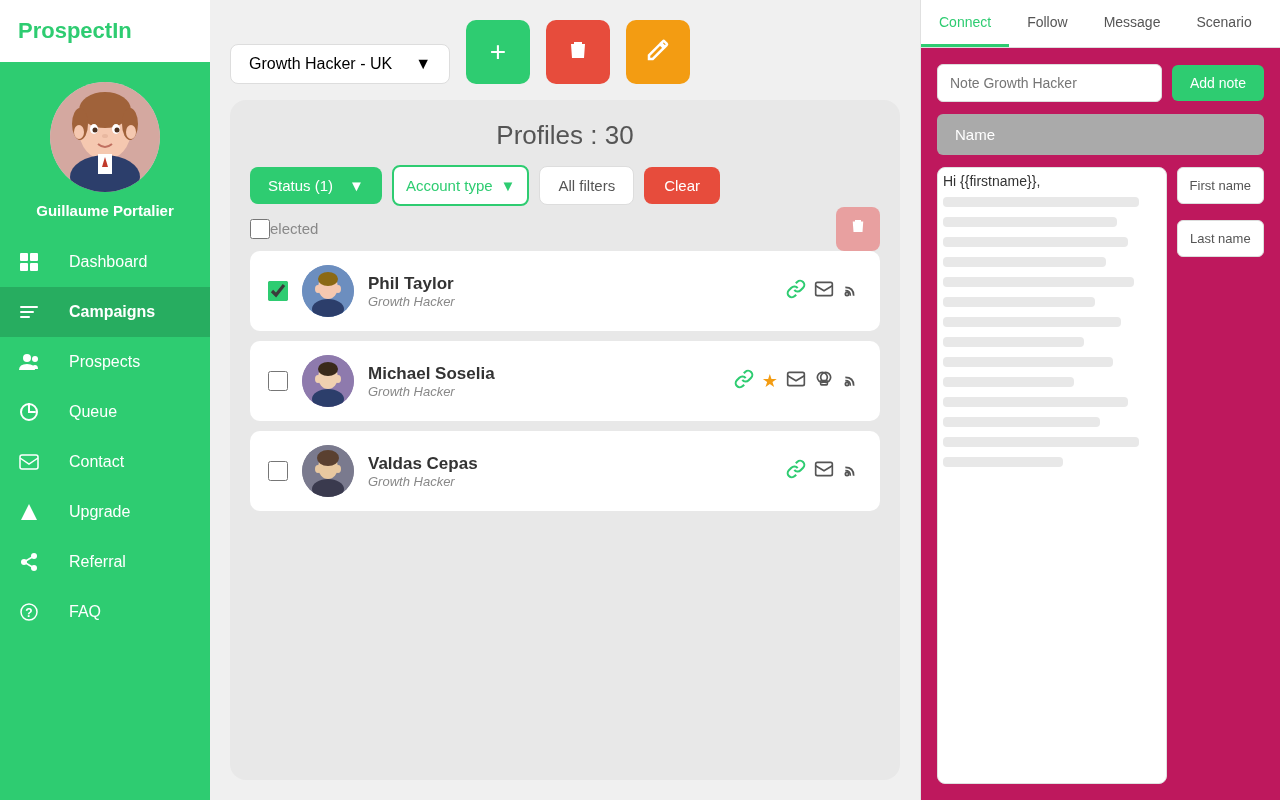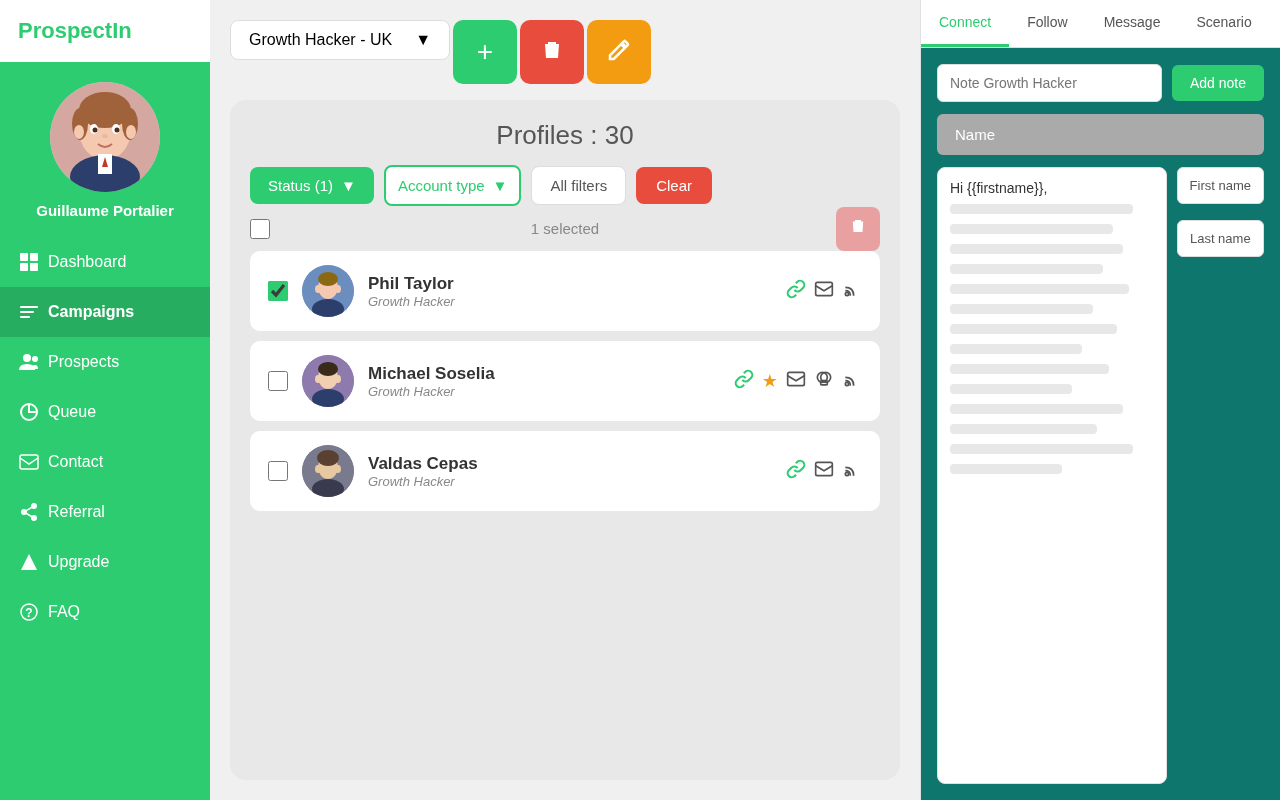--- a/index.html
+++ b/index.html
@@ -42,21 +42,21 @@
       text-align: center;
     }
     .sidebar-nav {
       width: 100%;
       display: flex;
       flex-direction: column;
     }
     .nav-item {
       display: flex;
       align-items: center;
-      gap: 8px;
+      gap: 29px;
       padding: 14px 18px;
       color: #fff;
       font-size: 16px;
       font-weight: 500;
       cursor: pointer;
       text-decoration: none;
       border-radius: 0;
     }
     .nav-item.active { background: rgba(0,0,0,0.15); font-weight: 700; }
     .nav-icon { width: 22px; height: 22px; display: flex; align-items: center; justify-content: center; }
@@ -67,22 +67,22 @@
       display: flex;
       flex-direction: column;
       padding: 20px;
       gap: 16px;
       overflow: hidden;
     }
 
     
     .top-bar {
       display: flex;
-      align-items: flex-start;
-      gap: 3px;
+      align-items: flex-end;
+      gap: 16px;
     }
     .campaign-dropdown {
       background: #fff;
       border: 1px solid #ddd;
       border-radius: 8px;
       padding: 10px 18px;
       font-size: 16px;
       display: flex;
       align-items: center;
       gap: 12px;
@@ -146,21 +146,21 @@
       gap: 10px;
     }
     .filter-btn-green {
       background: #2ecc71;
       color: #fff;
       border: none;
       border-radius: 8px;
       padding: 10px 18px;
       font-size: 15px;
       cursor: pointer;
-      display: flex; align-items: flex-start; gap: 8px;
+      display: flex; align-items: flex-start; gap: 16px;
     }
     .filter-btn-outline {
       background: #fff;
       color: #2ecc71;
       border: 2px solid #2ecc71;
       border-radius: 8px;
       padding: 10px 12px;
       font-size: 15px;
       cursor: pointer;
       display: flex; align-items: center; gap: 8px;
@@ -181,21 +181,21 @@
       border-radius: 8px;
       padding: 10px 20px;
       font-size: 15px;
       cursor: pointer;
     }
 
     
     .selected-bar {
       display: flex;
       align-items: center;
-      justify-content: center;
+      justify-content: flex-start;
       position: relative;
     }
     .selected-text { color: #888; font-size: 15px; }
     .delete-selected-btn {
       position: absolute;
       right: 0;
       background: #e8a0a0;
       border: none;
       border-radius: 8px;
       width: 44px;
@@ -239,21 +239,21 @@
     .prospect-role { font-size: 13px; color: #888; font-style: italic; }
     .prospect-icons { display: flex; gap: 8px; align-items: center; }
     .p-icon { font-size: 18px; color: #555; }
     .p-icon.green { color: #2ecc71; }
     .p-icon.star { color: #f39c12; }
 
     
     .right-panel {
       width: 360px;
       min-width: 360px;
-      background: #0f766e;
+      background: #be185d;
       border-left: 1px solid #e0e0e0;
       display: flex;
       flex-direction: column;
       padding: 0;
       overflow: hidden;
     }
     .panel-tabs {
       display: flex;
       border-bottom: 1px solid #ddd;
       background: #fff;
@@ -315,21 +315,21 @@
     .compose-area {
       display: flex;
       gap: 10px;
       flex: 1;
     }
     .message-box {
       flex: 1;
       background: #fff;
       border: 1px solid #e0e0e0;
       border-radius: 8px;
-      padding: 12px;
+      padding: 5px;
       font-size: 14px;
       color: #555;
       display: flex;
       flex-direction: column;
       gap: 6px;
       overflow: hidden;
     }
     .message-greeting { font-size: 14px; color: #333; }
     .message-line {
       height: 10px;
@@ -447,42 +447,42 @@
     </div>
 
     <div class="nav-item">
       <span class="nav-icon">
         <svg width="20" height="20" viewBox="0 0 20 20" fill="white">
             <rect x="1" y="3" width="18" height="14" rx="2" stroke="white" stroke-width="1.5" fill="none"></rect>
             <path d="M1 6 L10 12 L19 6" stroke="white" stroke-width="1.5" fill="none"></path>
           </svg>
       </span>
       <span>Contact</span>
+    </div>
+
+    <div class="nav-item">
+      <span class="nav-icon">
+        <svg width="20" height="20" viewBox="0 0 20 20" fill="white">
+            <polygon points="10,2 18,18 2,18"></polygon>
+          </svg>
+      </span>
+      <span>Upgrade</span>
     </div>
 
     <div class="nav-item">
       <span class="nav-icon">
         <svg width="20" height="20" viewBox="0 0 20 20" fill="white">
             <circle cx="5" cy="10" r="3"></circle>
             <circle cx="15" cy="4" r="3"></circle>
             <circle cx="15" cy="16" r="3"></circle>
             <line x1="5" y1="10" x2="15" y2="4" stroke="white" stroke-width="1.5"></line>
             <line x1="5" y1="10" x2="15" y2="16" stroke="white" stroke-width="1.5"></line>
           </svg>
       </span>
       <span>Referral</span>
-    </div>
-
-    <div class="nav-item">
-      <span class="nav-icon">
-        <svg width="20" height="20" viewBox="0 0 20 20" fill="white">
-            <polygon points="10,2 18,18 2,18"></polygon>
-          </svg>
-      </span>
-      <span>Upgrade</span>
     </div>
 
     <div class="nav-item">
       <span class="nav-icon">
         <svg width="20" height="20" viewBox="0 0 20 20" fill="white">
             <circle cx="10" cy="10" r="8" stroke="white" stroke-width="1.5" fill="none"></circle>
             <text x="10" y="15" text-anchor="middle" fill="white" font-size="12" font-weight="bold">?</text>
           </svg>
       </span>
       <span>FAQ</span>

